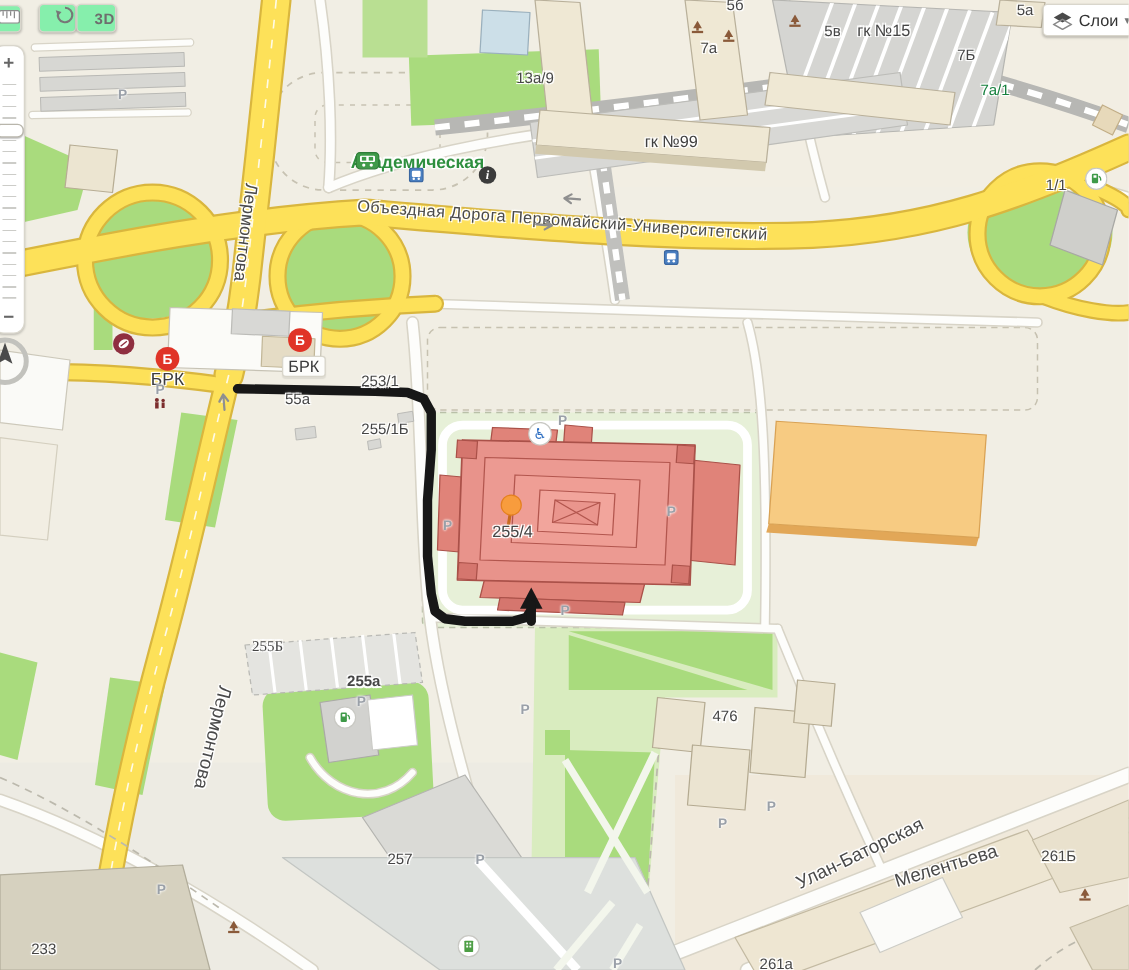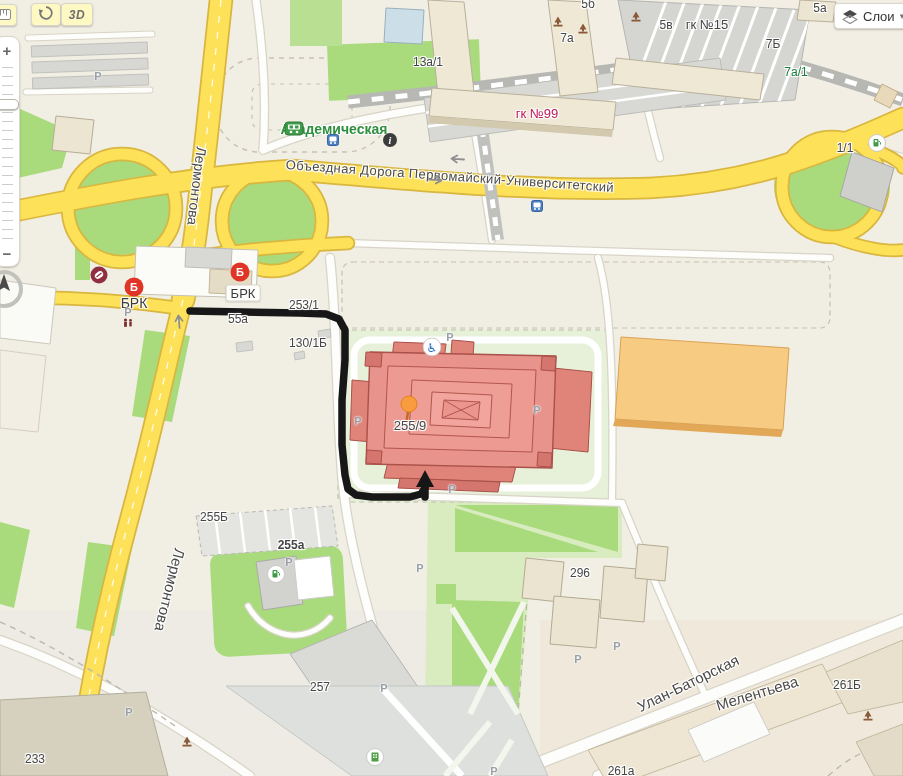--- a/index.html
+++ b/index.html
@@ -8,22 +8,22 @@
   #labels{position:absolute;left:0;top:0;width:903px;height:776px;z-index:40;pointer-events:none;}
   .map-label{position:absolute;white-space:nowrap;color:#454545;
     text-shadow:-1px -1px 0 rgba(255,255,255,.95),1px -1px 0 rgba(255,255,255,.95),
     -1px 1px 0 rgba(255,255,255,.95),1px 1px 0 rgba(255,255,255,.95),0 0 3px #fff;}
   .map-label.chip{background:#fdfdfb;border:1px solid #d8d5ca;border-radius:3px;padding:0 4px;
     text-shadow:none;box-shadow:0 1px 1px rgba(0,0,0,.08);}
   .p-label{position:absolute;transform:translate(-50%,-50%);font-size:11px;font-weight:bold;color:#9aa0a8;
     text-shadow:0 0 2px #fff,0 0 2px #fff;}
   .poi{position:absolute;line-height:0;}
   
-  .ctrl{position:absolute;background:#fef9c3;border:1px solid #d9d6cc;border-radius:4px;
-    box-shadow:0 1px 2px rgba(0,0,0,.22);display:flex;align-items:center;justify-content:center;z-index:100;cursor:pointer;font-style:italic;}
+  .ctrl{position:absolute;background:#86efac;border:1px solid #d9d6cc;border-radius:4px;
+    box-shadow:0 1px 2px rgba(0,0,0,.22);display:flex;align-items:center;justify-content:flex-end;z-index:100;cursor:pointer;}
   .btn3d span{font-size:12px;font-weight:bold;color:#6e6e6e;letter-spacing:.5px;}
   .layers-btn{position:absolute;left:834px;top:3px;width:80px;height:24px;background:#fff;border:1px solid #d9d6cc;
     border-radius:4px;box-shadow:0 1px 2px rgba(0,0,0,.22);display:flex;align-items:center;gap:5px;
     padding-left:7px;z-index:100;cursor:pointer;}
   .layers-btn .lbl{font-size:13px;color:#333;}
   .layers-btn .caret{font-size:9px;color:#777;}
   .zoomer{position:absolute;left:-6px;top:36px;width:24px;height:229px;background:#fff;border:1px solid #d9d6cc;
     border-radius:9px;box-shadow:0 1px 2px rgba(0,0,0,.22);z-index:100;}
   .zbtn{position:absolute;left:0;width:100%;height:20px;display:flex;align-items:center;justify-content:center;
     font-size:15px;font-weight:bold;color:#666;cursor:pointer;}
@@ -303,47 +303,47 @@
     <line x1="425" y1="497" x2="425" y2="484" stroke="#171717" stroke-width="7.5" stroke-linecap="round"></line>
   </g>
 
   <g>
     <line x1="408" y1="412" x2="406.5" y2="421" stroke="#c76a1d" stroke-width="2.5" stroke-linecap="round"></line>
     <circle cx="409" cy="404" r="8" fill="#f89c3d" stroke="#e4801f" stroke-width="1"></circle>
   </g>
 </svg>
 
 <div id="labels">
-      <div class="map-label" style="left: 428px; top: 62px; font-size: 12px; color: rgb(69, 69, 69); font-weight: 400; transform: translate(-50%, -50%) rotate(0deg);">13а/1</div>
+      <div class="map-label" style="left: 428px; top: 62px; font-size: 12px; color: rgb(69, 69, 69); font-weight: 400; transform: translate(-50%, -50%) rotate(0deg);">13а/9</div>
       <div class="map-label" style="left: 567px; top: 38px; font-size: 12px; color: rgb(69, 69, 69); font-weight: 400; transform: translate(-50%, -50%) rotate(0deg);">7а</div>
       <div class="map-label" style="left: 649px; top: 25px; font-size: 12px; color: rgb(69, 69, 69); font-weight: 400; transform: translate(-50%, -50%) rotate(0deg); padding-left: 34px;">5в</div>
       <div class="map-label" style="left: 588px; top: 4px; font-size: 12px; color: rgb(69, 69, 69); font-weight: 400; transform: translate(-50%, -50%) rotate(0deg);">5б</div>
       <div class="map-label" style="left: 707px; top: 24px; font-size: 13px; color: rgb(69, 69, 69); font-weight: 400; transform: translate(-50%, -50%) rotate(0deg);">гк №15</div>
       <div class="map-label" style="left: 773px; top: 44px; font-size: 12px; color: rgb(69, 69, 69); font-weight: 400; transform: translate(-50%, -50%) rotate(0deg);">7Б</div>
       <div class="map-label" style="left: 796px; top: 72px; font-size: 12px; color: #15803d; font-weight: 400; transform: translate(-50%, -50%) rotate(0deg);">7а/1</div>
       <div class="map-label" style="left: 820px; top: 8px; font-size: 12px; color: rgb(69, 69, 69); font-weight: 400; transform: translate(-50%, -50%) rotate(0deg);">5а</div>
-      <div class="map-label" style="left: 537px; top: 113px; font-size: 13px; color: #be185d; font-weight: 400; transform: translate(-50%, -50%) rotate(0deg);">гк №99</div>
+      <div class="map-label" style="left: 537px; top: 113px; font-size: 13px; color: #404040; font-weight: 400; transform: translate(-50%, -50%) rotate(0deg);">гк №99</div>
       <div class="map-label" style="left: 845px; top: 148px; font-size: 12px; color: rgb(69, 69, 69); font-weight: 400; transform: translate(-50%, -50%) rotate(0deg); text-align: center;">1/1</div>
       <div class="map-label" style="left: 334px; top: 129px; font-size: 14px; color: rgb(46, 143, 62); font-weight: 700; transform: translate(-50%, -50%) rotate(0deg);">Академическая</div>
       <div class="map-label" style="left: 450px; top: 176px; font-size: 13px; color: rgb(74, 74, 74); font-weight: 400; transform: translate(-50%, -50%) rotate(4deg); letter-spacing: 0.4px;">Объездная Дорога Первомайский-Университетский</div>
       <div class="map-label" style="left: 197px; top: 186px; font-size: 14px; color: rgb(74, 74, 74); font-weight: 400; transform: translate(-50%, -50%) rotate(97deg);">Лермонтова</div>
       <div class="map-label" style="left: 170px; top: 590px; font-size: 15px; color: rgb(74, 74, 74); font-weight: 400; transform: translate(-50%, -50%) rotate(104deg);">Лермонтова</div>
       <div class="map-label" style="left: 688px; top: 683px; font-size: 15px; color: rgb(74, 74, 74); font-weight: 400; transform: translate(-50%, -50%) rotate(-26deg);">Улан-Баторская</div>
       <div class="map-label" style="left: 757px; top: 693px; font-size: 15px; color: rgb(74, 74, 74); font-weight: 400; transform: translate(-50%, -50%) rotate(-17deg);">Мелентьева</div>
       <div class="map-label" style="left: 847px; top: 685px; font-size: 12px; color: rgb(69, 69, 69); font-weight: 400; transform: translate(-50%, -50%) rotate(0deg);">261Б</div>
       <div class="map-label" style="left: 621px; top: 771px; font-size: 12px; color: rgb(69, 69, 69); font-weight: 400; transform: translate(-50%, -50%) rotate(0deg);">261а</div>
       <div class="map-label" style="left: 35px; top: 759px; font-size: 12px; color: rgb(69, 69, 69); font-weight: 400; transform: translate(-50%, -50%) rotate(0deg);">233</div>
       <div class="map-label" style="left: 320px; top: 687px; font-size: 12px; color: rgb(69, 69, 69); font-weight: 400; transform: translate(-50%, -50%) rotate(0deg);">257</div>
-      <div class="map-label" style="left: 580px; top: 573px; font-size: 12px; color: rgb(69, 69, 69); font-weight: 400; transform: translate(-50%, -50%) rotate(0deg);">296</div>
-      <div class="map-label" style="left: 214px; top: 517px; font-size: 12px; color: rgb(69, 69, 69); font-weight: 400; transform: translate(-50%, -50%) rotate(0deg);">255Б</div>
+      <div class="map-label" style="left: 580px; top: 573px; font-size: 12px; color: rgb(69, 69, 69); font-weight: 400; transform: translate(-50%, -50%) rotate(0deg);">476</div>
+      <div class="map-label" style="left: 214px; top: 517px; font-size: 12px; color: rgb(69, 69, 69); font-weight: 400; transform: translate(-50%, -50%) rotate(0deg); font-family: Liberation Serif, serif;">255Б</div>
       <div class="map-label" style="left: 291px; top: 545px; font-size: 12px; color: rgb(69, 69, 69); font-weight: 700; transform: translate(-50%, -50%) rotate(0deg);">255а</div>
       <div class="map-label" style="left: 304px; top: 305px; font-size: 12px; color: rgb(69, 69, 69); font-weight: 400; transform: translate(-50%, -50%) rotate(0deg);">253/1</div>
-      <div class="map-label" style="left: 308px; top: 343px; font-size: 12px; color: rgb(69, 69, 69); font-weight: 400; transform: translate(-50%, -50%) rotate(0deg);">130/1Б</div>
+      <div class="map-label" style="left: 308px; top: 343px; font-size: 12px; color: rgb(69, 69, 69); font-weight: 400; transform: translate(-50%, -50%) rotate(0deg);">255/1Б</div>
       <div class="map-label" style="left: 238px; top: 319px; font-size: 12px; color: rgb(69, 69, 69); font-weight: 400; transform: translate(-50%, -50%) rotate(0deg);">55а</div>
-      <div class="map-label" style="left: 410px; top: 425px; font-size: 13px; color: rgb(69, 69, 69); font-weight: 400; transform: translate(-50%, -50%) rotate(0deg);">255/9</div>
+      <div class="map-label" style="left: 410px; top: 425px; font-size: 13px; color: rgb(69, 69, 69); font-weight: 400; transform: translate(-50%, -50%) rotate(0deg);">255/4</div>
       <div class="map-label" style="left: 134px; top: 303px; font-size: 14px; color: rgb(60, 60, 60); font-weight: 400; transform: translate(-50%, -50%) rotate(0deg);">БРК</div>
       <div class="map-label chip" style="left: 243px; top: 293px; font-size: 13px; color: rgb(60, 60, 60); font-weight: 400; transform: translate(-50%, -50%) rotate(0deg);">БРК</div>
       <div class="p-label" style="left: 98px; top: 76px;">P</div>
       <div class="p-label" style="left: 128px; top: 312px;">P</div>
       <div class="p-label" style="left: 450px; top: 337px;">P</div>
       <div class="p-label" style="left: 358px; top: 421px;">P</div>
       <div class="p-label" style="left: 537px; top: 410px;">P</div>
       <div class="p-label" style="left: 452px; top: 489px;">P</div>
       <div class="p-label" style="left: 289px; top: 562px;">P</div>
       <div class="p-label" style="left: 420px; top: 568px;">P</div>

